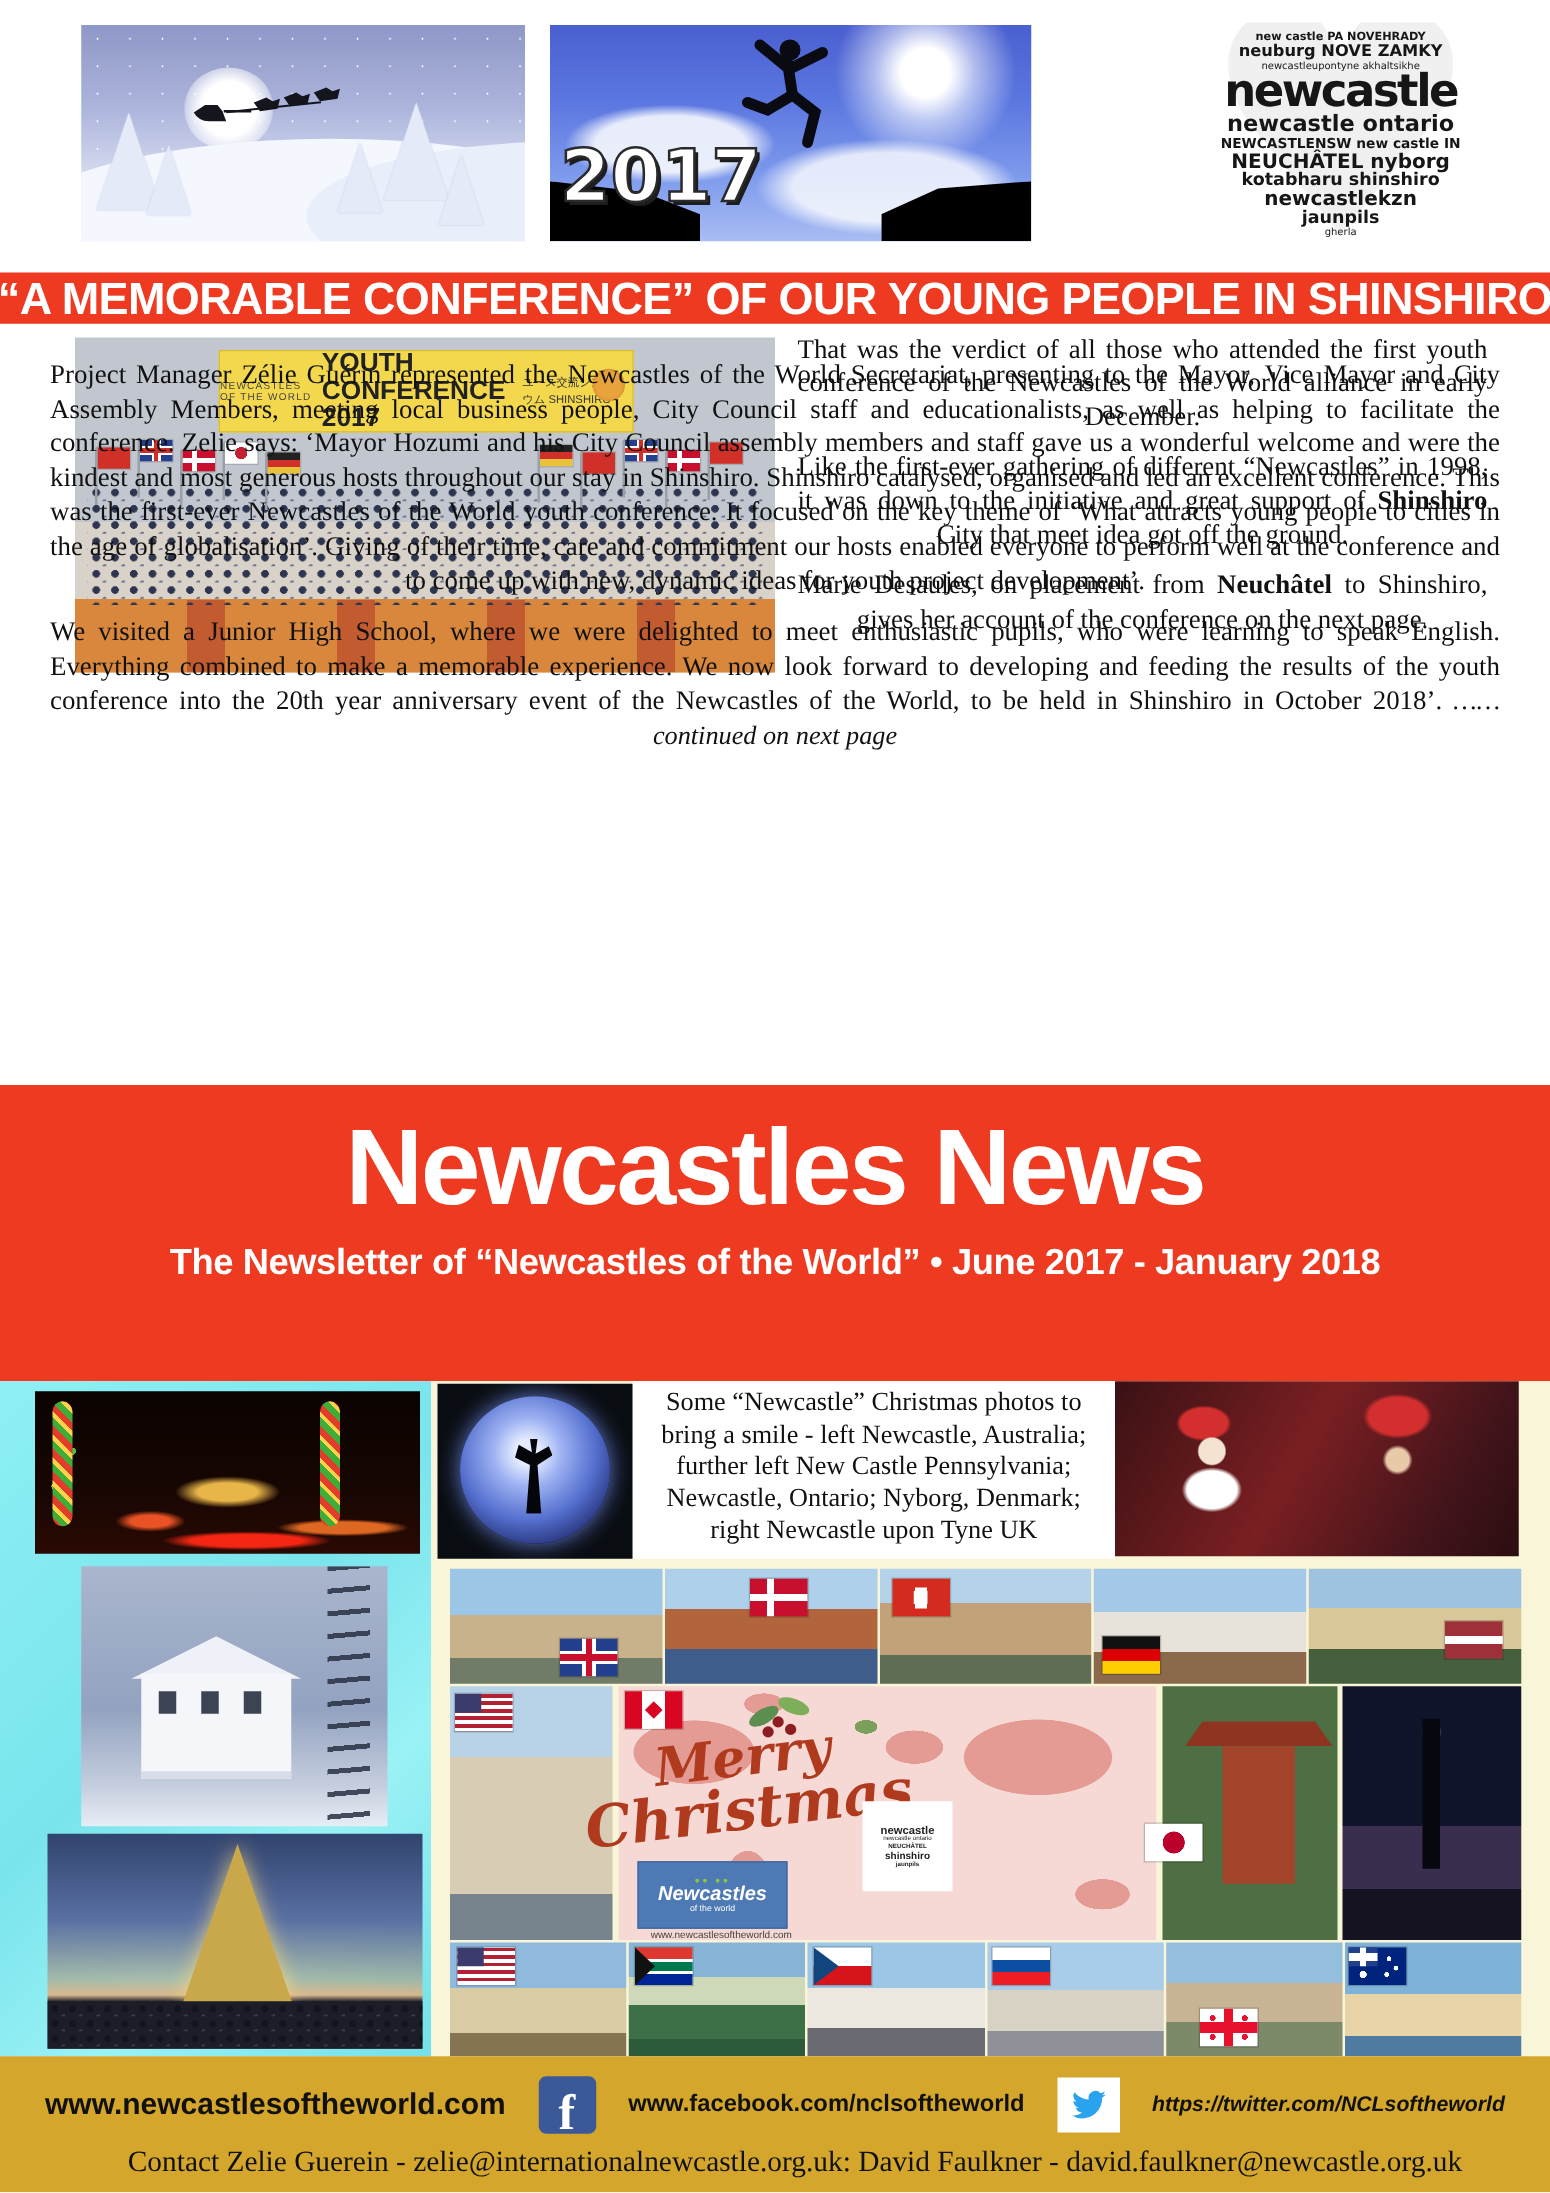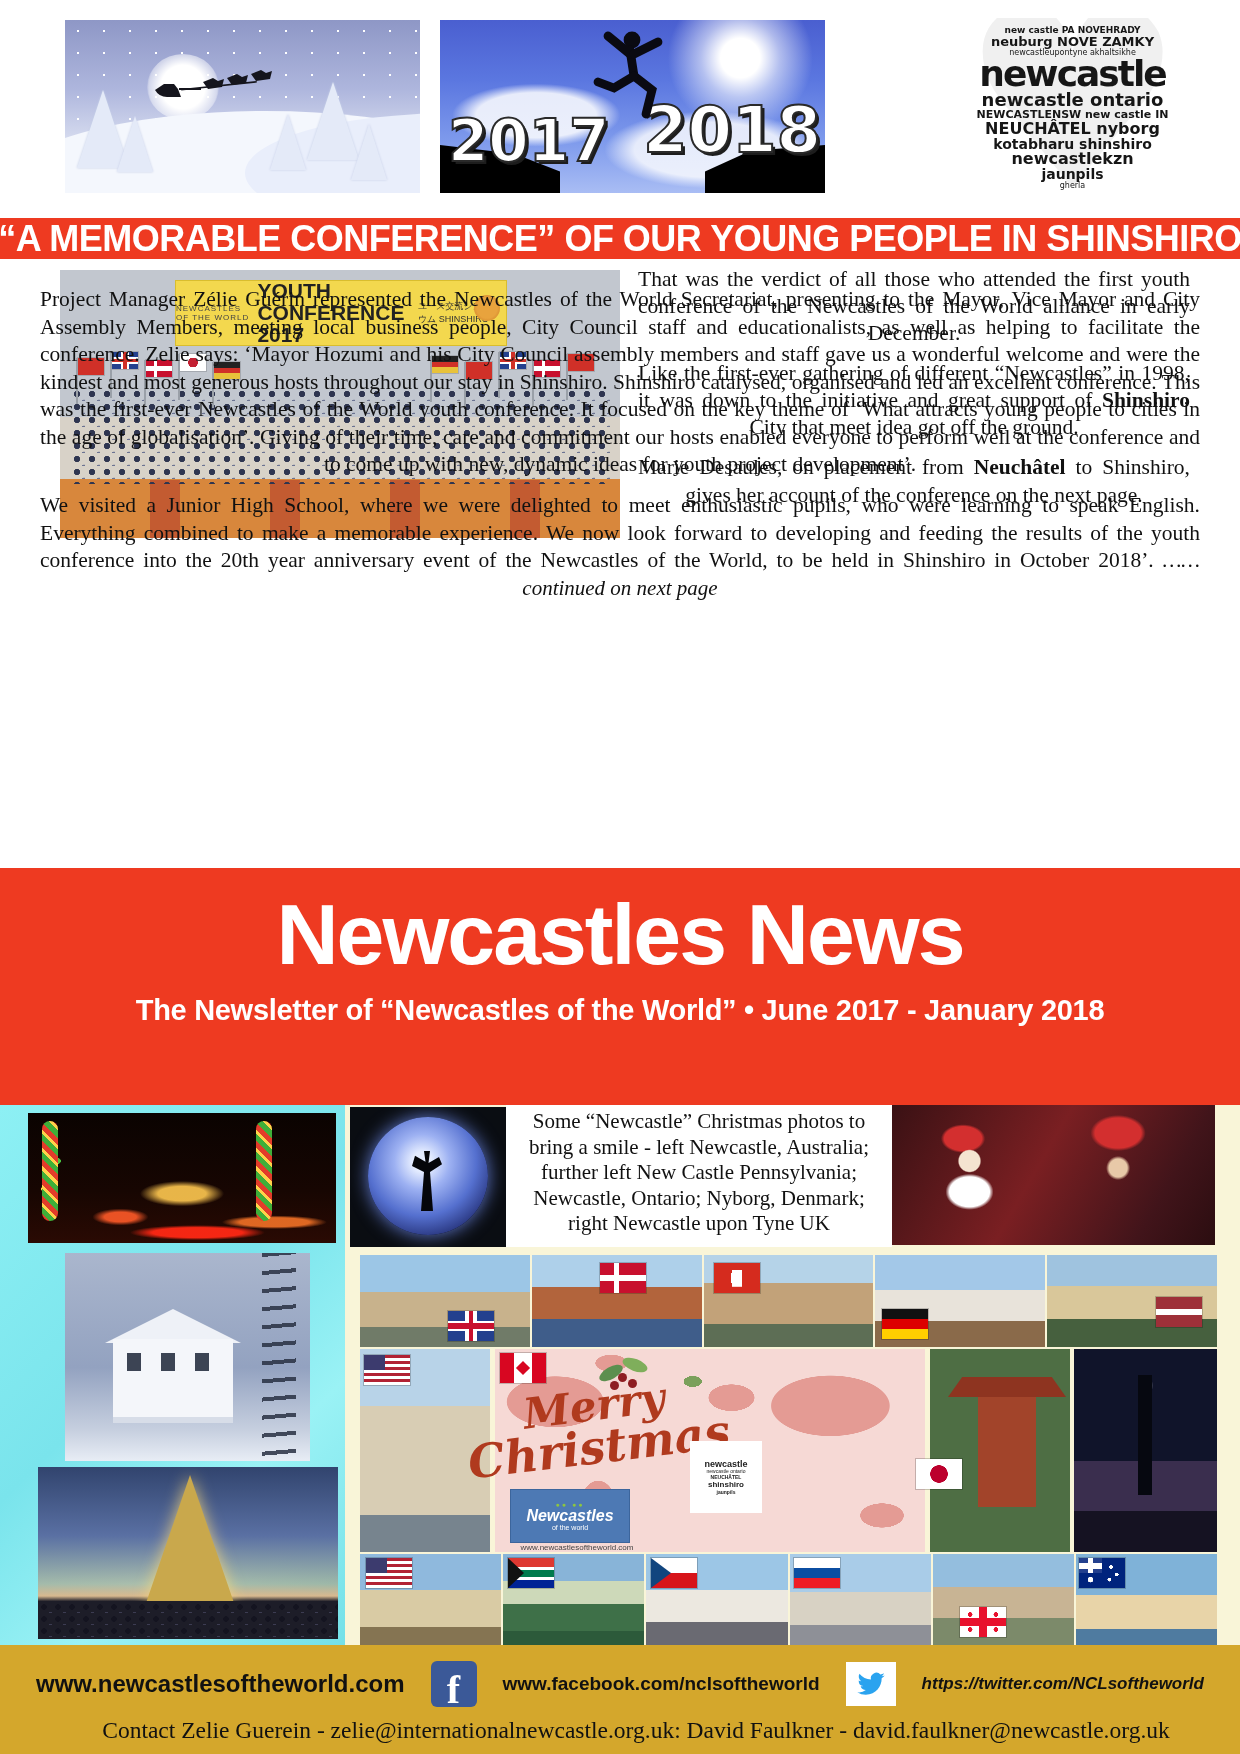--- a/index.html
+++ b/index.html
@@ -273,21 +273,20 @@
           <path d="M100 14 l10 -4 5 3 6 -2 -2 8 -14 2 z"></path>
           <rect x="30" y="25" width="76" height="1.6" transform="rotate(-6 68 26)"></rect>
         </g>
       </svg>
     </div>
 
     <div id="newyear-img" class="himg">
       <div class="cliff left"></div>
       <div class="cliff right"></div>
       <div class="ny-year" id="ny-left">2017</div>
-      <div class="ny-year" id="ny-right">2018</div>
       <svg id="jumper-svg" width="80" height="96" viewBox="0 0 40 48">
         <circle cx="20" cy="6" r="4.2" fill="#0a0a12"></circle>
         <g stroke="#0a0a12" stroke-width="4.4" stroke-linecap="round" fill="none">
           <path d="M19 11 L21 24"></path>
           <path d="M19 13 L8 4"></path>
           <path d="M21 13 L33 7"></path>
           <path d="M21 24 L30 31 L27 43"></path>
           <path d="M21 24 L11 30 L3 27"></path>
         </g>
       </svg>

